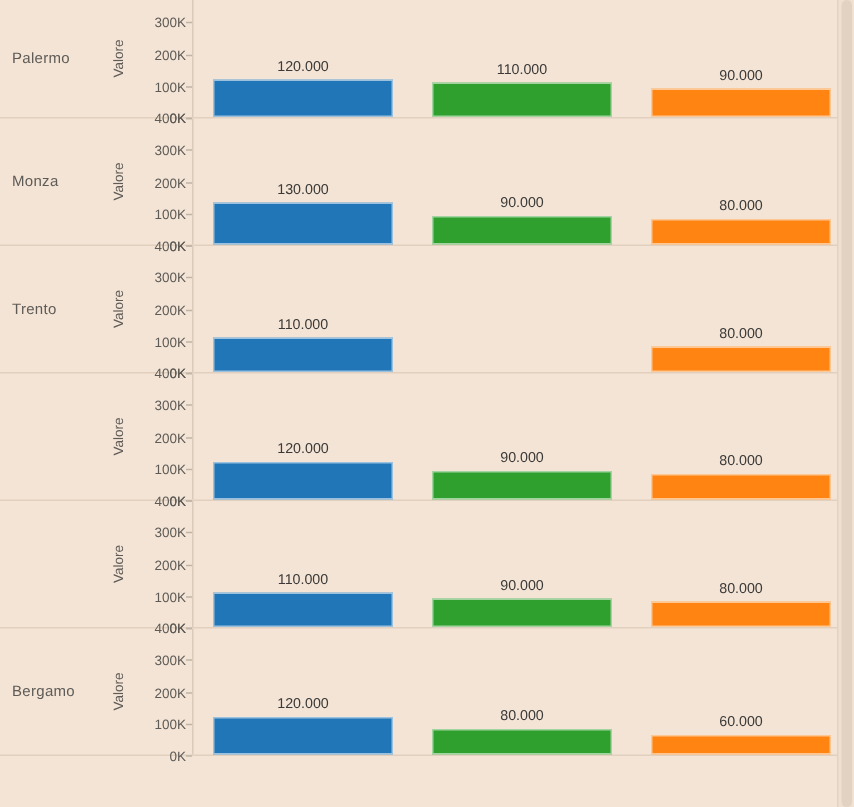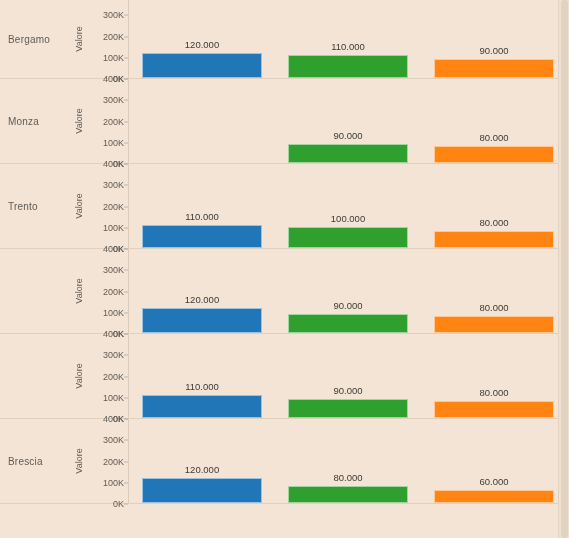--- a/index.html
+++ b/index.html
@@ -163,21 +163,21 @@
     background: #e2d2c2;
   }
 </style>
 </head>
 <body>
 
 <div id="app">
 
   <div class="trellis" id="trellis">
       <div class="row row-first">
-        <div class="row-label">Bergamo</div>
+        <div class="row-label">Palermo</div>
         <div class="axis-title">
           <span>Valore</span>
         </div>
         <div class="axis">
           <div class="tick" style="top: 15.25px;">300K</div>
           <div class="tickmark" style="top: 15.25px;"></div>
           <div class="tick" style="top: 36.5px;">200K</div>
           <div class="tickmark" style="top: 36.5px;"></div>
           <div class="tick" style="top: 57.75px;">100K</div>
           <div class="tickmark" style="top: 57.75px;"></div>
@@ -212,20 +212,24 @@
           <div class="tickmark" style="top: 21.25px;"></div>
           <div class="tick" style="top: 42.5px;">200K</div>
           <div class="tickmark" style="top: 42.5px;"></div>
           <div class="tick" style="top: 63.75px;">100K</div>
           <div class="tickmark" style="top: 63.75px;"></div>
           <div class="tick" style="top: 85px;">0K</div>
           <div class="tickmark" style="top: 85px;"></div>
         </div>
         <div class="axis-line"></div>
         <div class="plot">
+          <div class="bar-cell" style="left: 13px; width: 120px;">
+            <div class="bar" style="height: 27.625px; background: rgb(33, 118, 184);"></div>
+            <div class="bar-label" style="bottom: 30.625px;">130.000</div>
+          </div>
           <div class="bar-cell" style="left: 159px; width: 120px;">
             <div class="bar" style="height: 19.125px; background: rgb(47, 160, 45);"></div>
             <div class="bar-label" style="bottom: 22.125px;">90.000</div>
           </div>
           <div class="bar-cell" style="left: 305px; width: 120px;">
             <div class="bar" style="height: 17px; background: rgb(255, 132, 17);"></div>
             <div class="bar-label" style="bottom: 20px;">80.000</div>
           </div>
         </div>
       </div>
@@ -245,24 +249,20 @@
           <div class="tickmark" style="top: 63.75px;"></div>
           <div class="tick" style="top: 85px;">0K</div>
           <div class="tickmark" style="top: 85px;"></div>
         </div>
         <div class="axis-line"></div>
         <div class="plot">
           <div class="bar-cell" style="left: 13px; width: 120px;">
             <div class="bar" style="height: 23.375px; background: rgb(33, 118, 184);"></div>
             <div class="bar-label" style="bottom: 26.375px;">110.000</div>
           </div>
-          <div class="bar-cell" style="left: 159px; width: 120px;">
-            <div class="bar" style="height: 21.25px; background: rgb(47, 160, 45);"></div>
-            <div class="bar-label" style="bottom: 24.25px;">100.000</div>
-          </div>
           <div class="bar-cell" style="left: 305px; width: 120px;">
             <div class="bar" style="height: 17px; background: rgb(255, 132, 17);"></div>
             <div class="bar-label" style="bottom: 20px;">80.000</div>
           </div>
         </div>
       </div>
       <div class="row">
         <div class="axis-title">
           <span>Valore</span>
         </div>
@@ -320,21 +320,21 @@
             <div class="bar" style="height: 19.125px; background: rgb(47, 160, 45);"></div>
             <div class="bar-label" style="bottom: 22.125px;">90.000</div>
           </div>
           <div class="bar-cell" style="left: 305px; width: 120px;">
             <div class="bar" style="height: 17px; background: rgb(255, 132, 17);"></div>
             <div class="bar-label" style="bottom: 20px;">80.000</div>
           </div>
         </div>
       </div>
       <div class="row row-last">
-        <div class="row-label">Brescia</div>
+        <div class="row-label">Bergamo</div>
         <div class="axis-title">
           <span>Valore</span>
         </div>
         <div class="axis">
           <div class="tick" style="top: 0px;">400K</div>
           <div class="tickmark" style="top: 0px;"></div>
           <div class="tick" style="top: 21.25px;">300K</div>
           <div class="tickmark" style="top: 21.25px;"></div>
           <div class="tick" style="top: 42.5px;">200K</div>
           <div class="tickmark" style="top: 42.5px;"></div>

